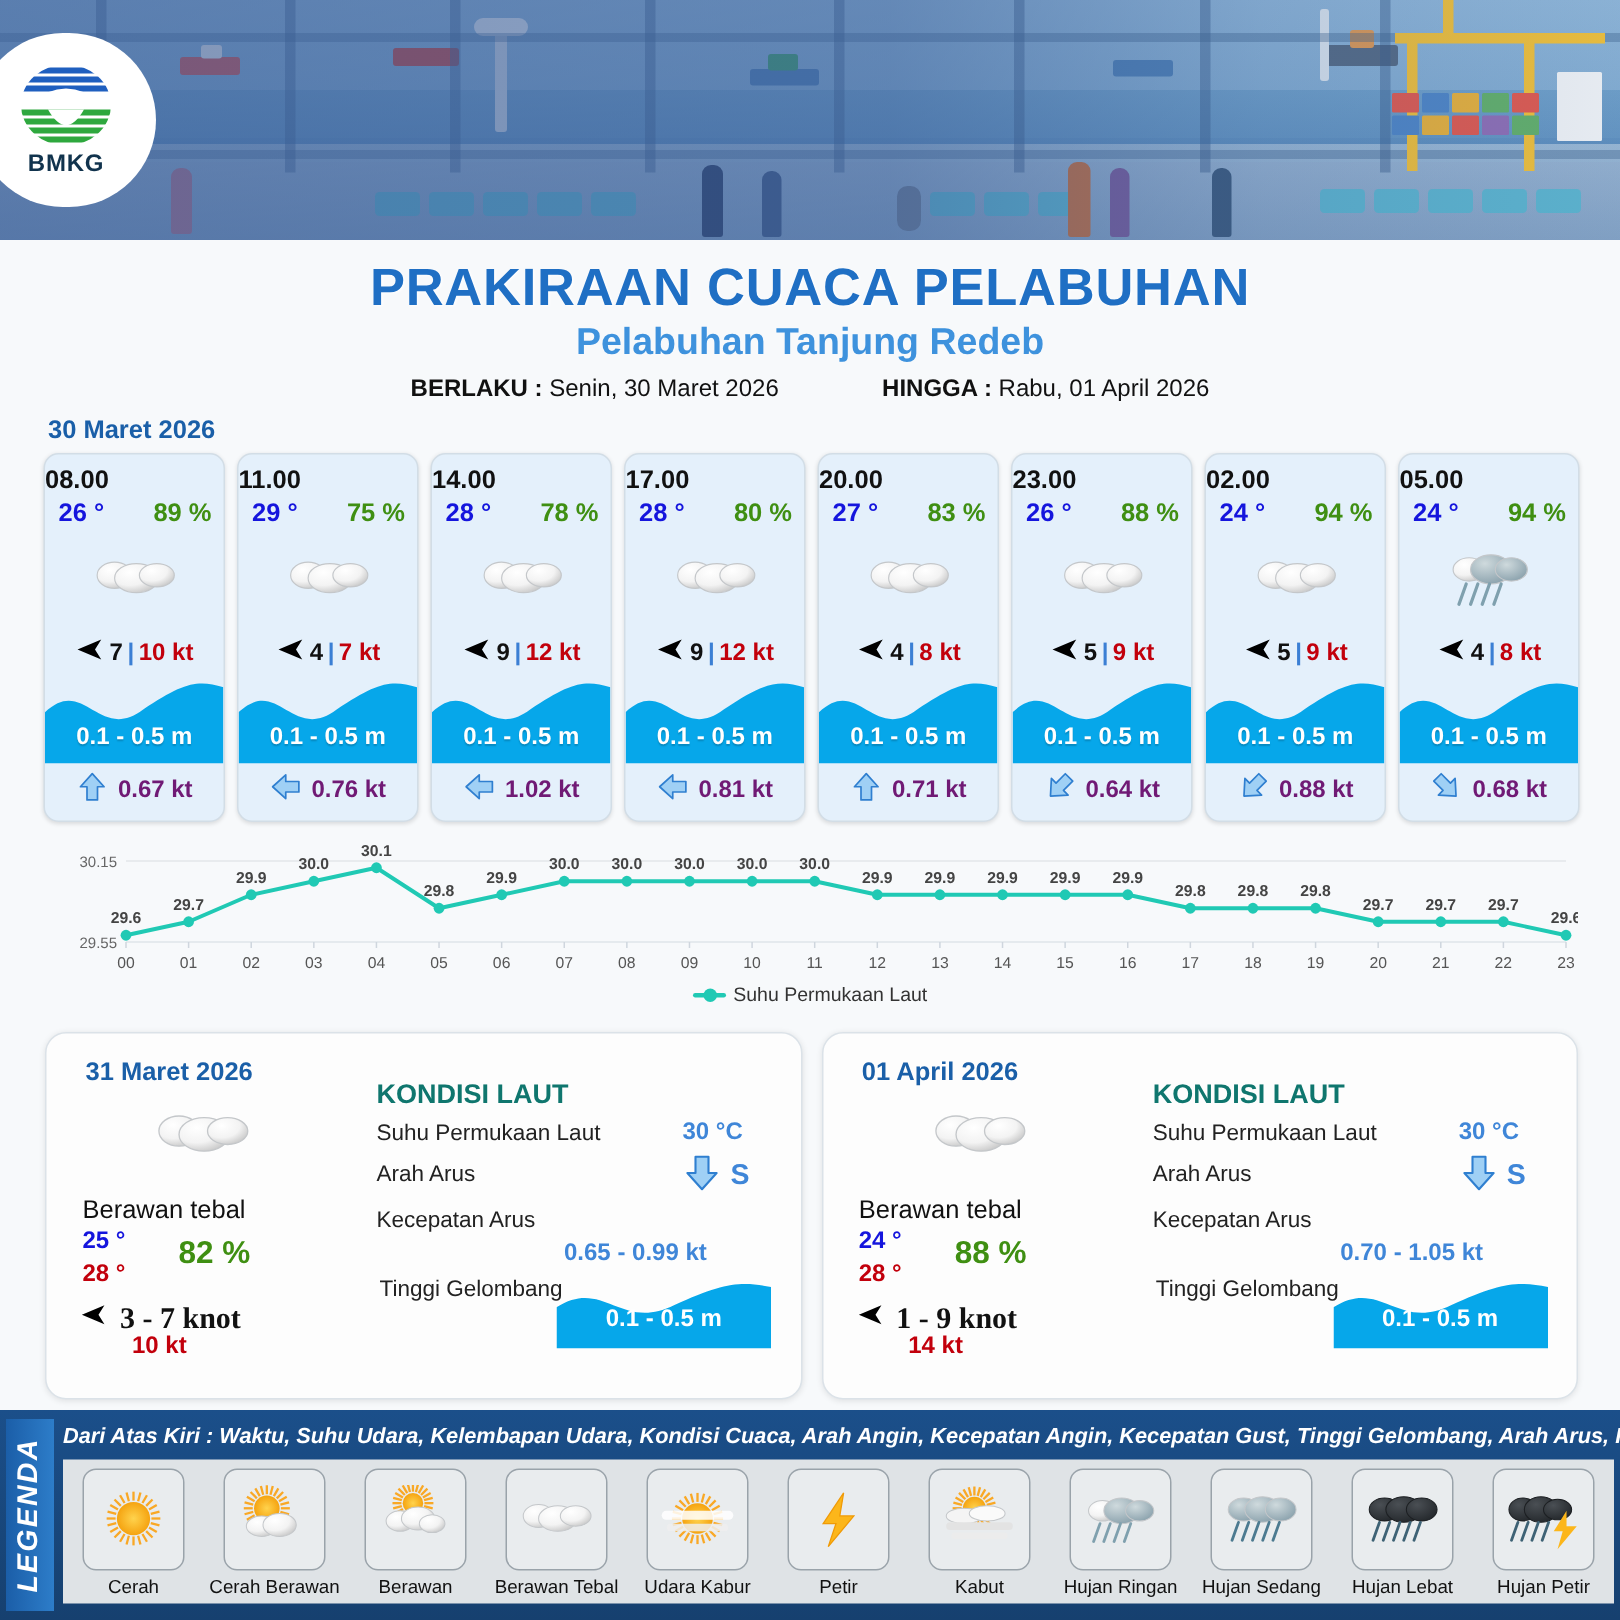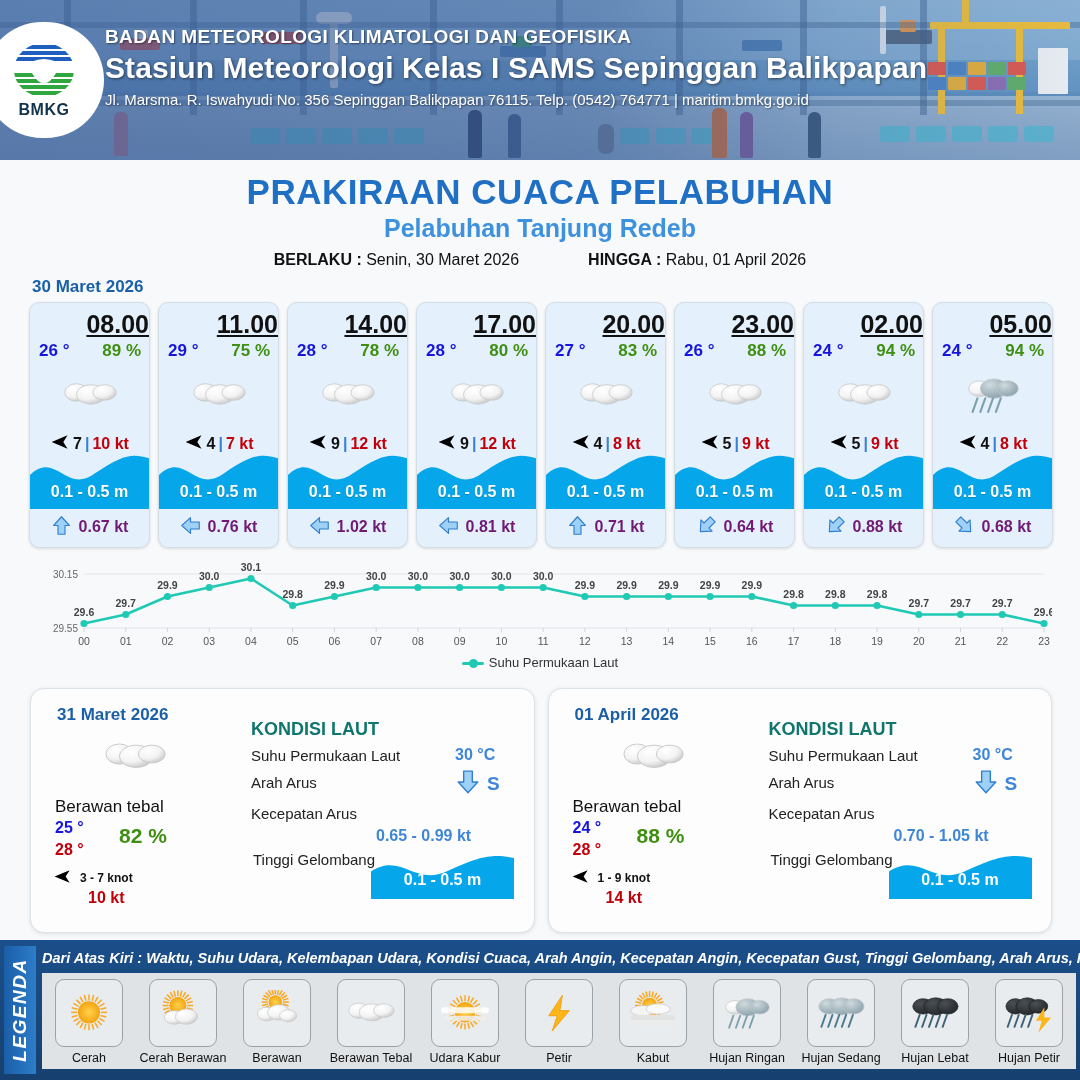--- a/index.html
+++ b/index.html
@@ -61,21 +61,21 @@
   
   .day-label{position:absolute; left:32px; top:277px; font-size:17px;
      font-weight:bold; color:#1a5fa8;}
 
   
   .cards{position:absolute; left:29px; top:302px; width:1024px; height:248px;
      display:flex; gap:8px;}
   .card{width:121px; height:246px; background:#e4f0fb; border:1px solid #d2dde6;
      border-radius:10px; position:relative; overflow:hidden;
      box-shadow:0 1px 3px rgba(0,0,0,.12);}
-  .c-time{text-align:right; font-size:25px; font-weight:bold; color:#111; margin-top:7px;text-decoration:underline;}
+  .c-time{text-align:left; font-size:17px; font-weight:bold; color:#111; margin-top:7px;}
   .c-row{display:flex; justify-content:space-between; padding:2px 8px 0 9px;}
   .c-temp{font-size:17px; font-weight:bold; color:#1515dd;}
   .c-hum{font-size:17px; font-weight:bold; color:#3f8f12;}
   .c-icon{height:62px; display:flex; align-items:center; justify-content:center; margin-top:3px;}
   .c-wind{display:flex; align-items:center; justify-content:center; gap:3px;
      font-size:16px; font-weight:bold; margin-top:6px;}
   .c-wind .dirnum{color:#111;}
   .c-wind .bar{color:#3b7fd4; font-weight:bold;}
   .c-wind .gust{color:#c2000c;}
   .wave-zone{position:absolute; left:0; bottom:38px; width:100%; height:62px;}
@@ -105,21 +105,21 @@
   .panel{width:564px; height:245px; background:#fdfdfd; border:1px solid #dbe2e8;
      border-radius:14px; position:relative; box-shadow:0 1px 4px rgba(0,0,0,.10);}
   .p-date{position:absolute; left:26px; top:16px; font-size:17px; font-weight:bold; color:#1a5fa8;}
   .p-icon{position:absolute; left:52px; top:40px; width:104px; height:56px;
      display:flex; align-items:center; justify-content:center;}
   .p-cond{position:absolute; left:24px; top:108px; font-size:17px; color:#111;}
   .p-tmin{position:absolute; left:24px; top:130px; font-size:16px; font-weight:bold; color:#1515dd;}
   .p-tmax{position:absolute; left:24px; top:152px; font-size:16px; font-weight:bold; color:#c2000c;}
   .p-hum{position:absolute; left:88px; top:135px; font-size:21px; font-weight:bold; color:#3f8f12;}
   .p-wind{position:absolute; left:22px; top:178px; display:flex; align-items:center; gap:8px;
-     font-size:12px; font-weight:bold; color:#111;}
+     font-size:20px; font-weight:bold; color:#111;font-family:Liberation Serif, serif;}
   .p-gust{position:absolute; left:57px; top:200px; font-size:16px; font-weight:bold; color:#c2000c;}
 
   .p-sea-title{position:absolute; left:220px; top:30px; font-size:18px; font-weight:bold; color:#0f766e;}
   .p-r{position:absolute; font-size:15px; color:#222;}
   .p-v{position:absolute; font-size:16px; font-weight:bold; color:#3f86d8;}
   .p-wavebox{position:absolute; left:340px; top:160px; width:143px; height:50px;}
   .p-wavebox svg{position:absolute; left:0; top:0; width:143px; height:50px;}
   .p-wavebox .wl{position:absolute; left:0; bottom:10px; width:100%; text-align:center;
      font-size:16px; font-weight:bold; color:#fff;}
 
@@ -233,25 +233,20 @@
           <rect x="0" y="43" width="68" height="4" fill="#2ea83e"></rect>
           <rect x="0" y="49" width="68" height="4" fill="#2ea83e"></rect>
           <path d="M14 34 Q34 58 54 34 L54 31 L14 31 Z" fill="#ffffff" opacity="0"></path>
           <path d="M22 31 Q34 52 46 31 Z" fill="#ffffff"></path>
         </g>
       </svg>
     </div>
     <div class="logo-txt">BMKG</div>
   </div>
 
-  <div class="hdr-text">
-    <div class="hdr-l1">BADAN METEOROLOGI KLIMATOLOGI DAN GEOFISIKA</div>
-    <div class="hdr-l2">Stasiun Meteorologi Kelas I SAMS Sepinggan Balikpapan</div>
-    <div class="hdr-l3">Jl. Marsma. R. Iswahyudi No. 356 Sepinggan Balikpapan 76115. Telp. (0542) 764771 | maritim.bmkg.go.id</div>
-  </div>
 </div>
 
 <div class="title-zone">
   <div class="t1">PRAKIRAAN CUACA PELABUHAN</div>
   <div class="t2">Pelabuhan Tanjung Redeb</div>
   <div class="t3">
     <span class="lbl">BERLAKU :</span>
     <span>Senin, 30 Maret 2026</span>
     <span class="gap"></span>
     <span class="lbl">HINGGA :</span>

